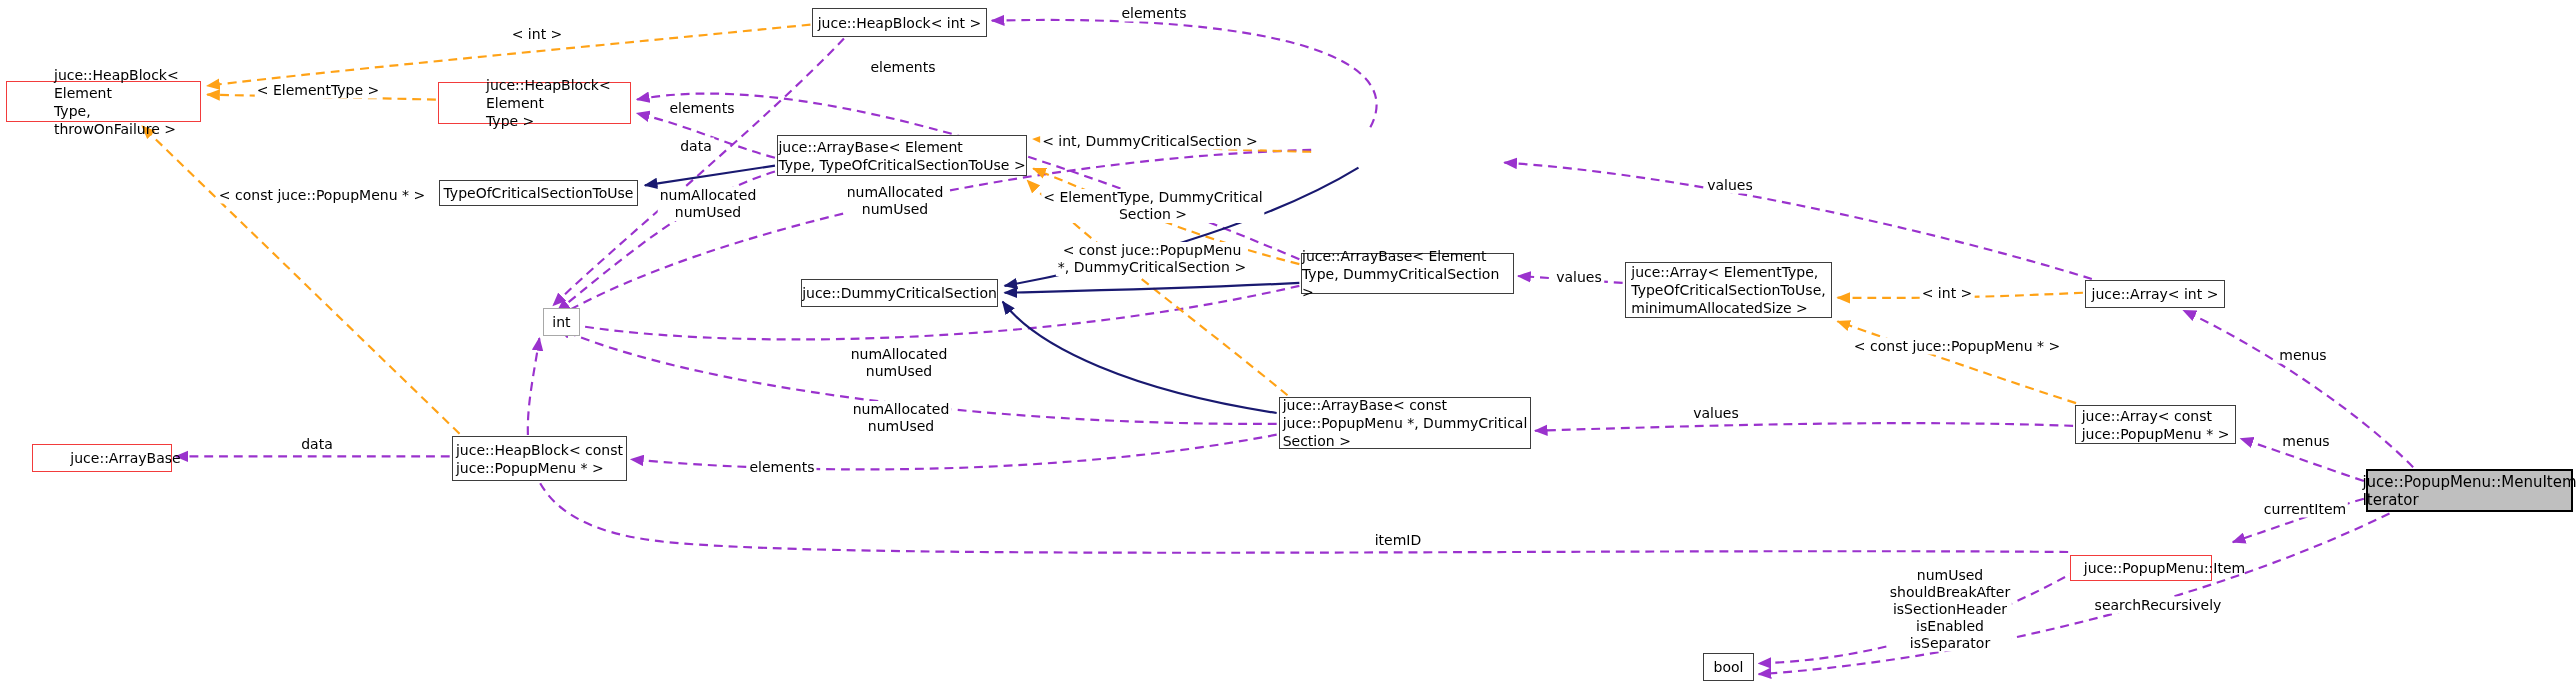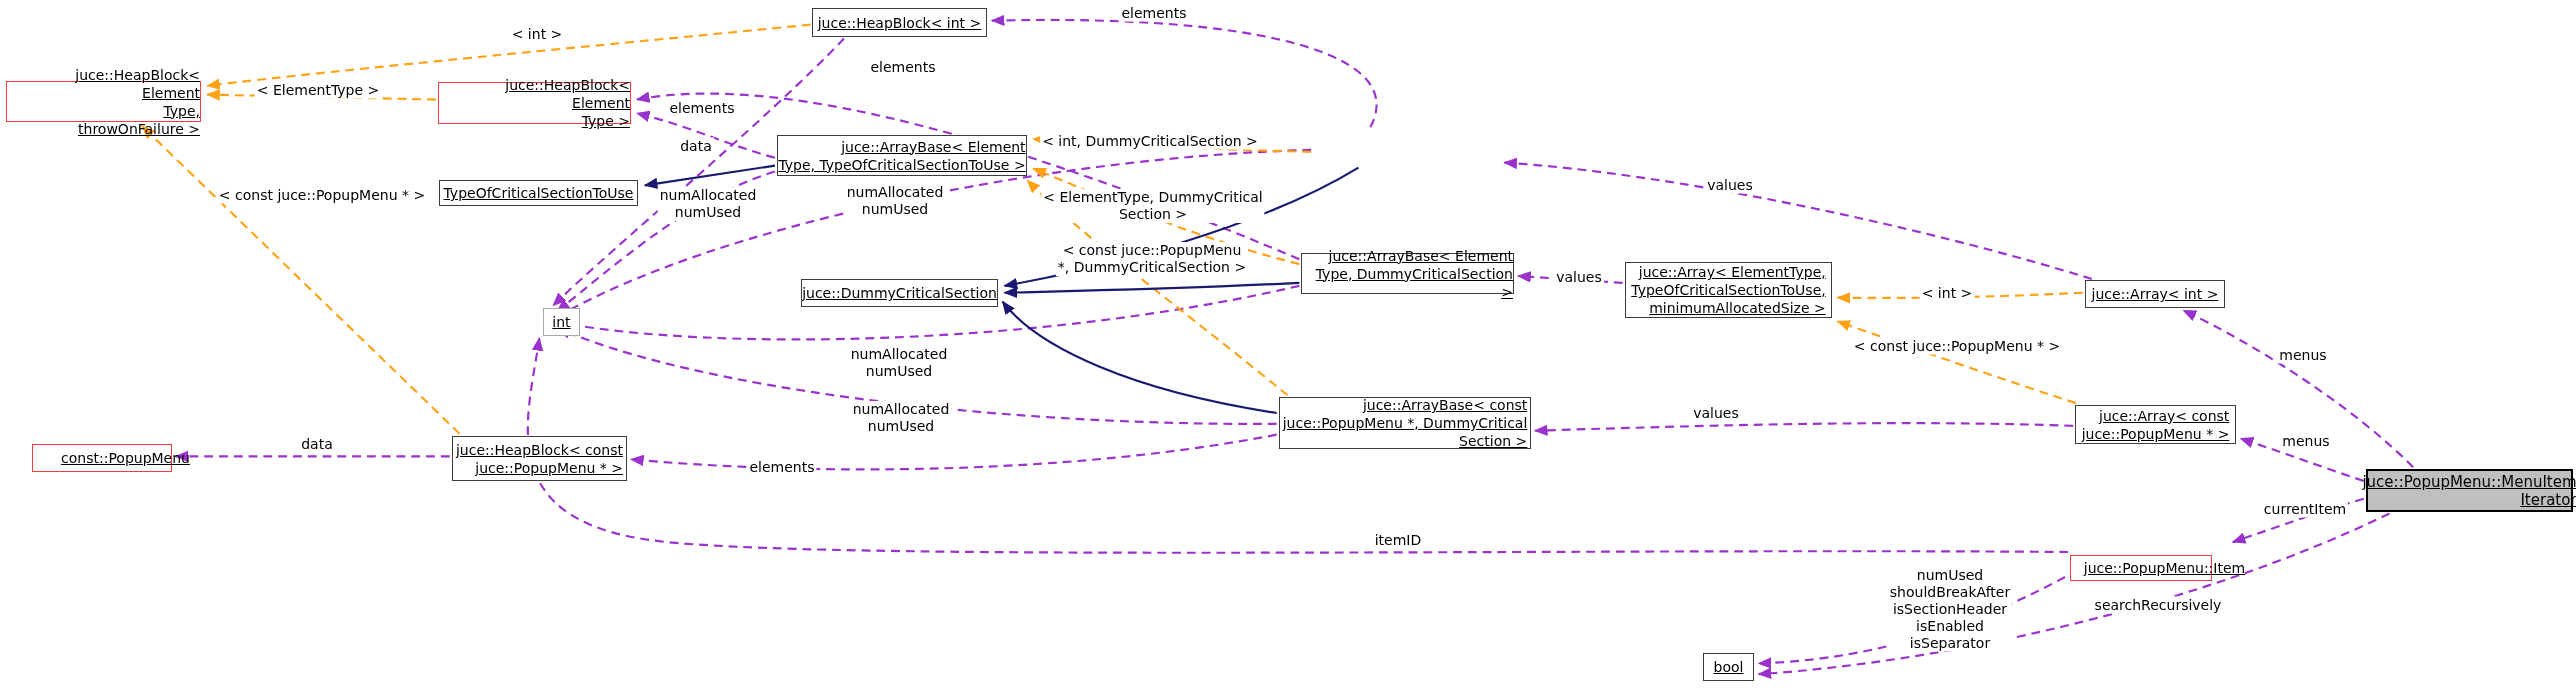--- a/index.html
+++ b/index.html
@@ -4,22 +4,22 @@
 <style>
   html,body{margin:0;padding:0;background:#ffffff;}
   body{font-family:"DejaVu Sans","Liberation Sans",sans-serif;}
   #canvas{position:relative;width:2576px;height:688px;background:#ffffff;overflow:hidden;}
   #edges{position:absolute;left:0;top:0;z-index:1;}
   .edge{fill:none;stroke-width:2.2px;}
   .edge.usage{stroke:#9a32cd;stroke-dasharray:9 6;}
   .edge.template{stroke:#ffa216;stroke-dasharray:9 6;}
   .edge.inherit{stroke:#191970;}
   .node{position:absolute;z-index:3;background:#ffffff;border:1.6px solid #3d3d3d;
-        display:flex;align-items:center;justify-content:center;text-align:right;
-        font-size:14px;line-height:18px;color:#000;white-space:pre-line;box-sizing:border-box;text-decoration:underline;}
+        display:flex;align-items:center;justify-content:center;text-align:left;
+        font-size:14px;line-height:18px;color:#000;white-space:pre-line;box-sizing:border-box;}
   .node.red{border:1.8px solid #f23b3b;padding-left:47px;}
   .node.light{border:1.4px solid #a8a8a8;margin-left:25px;}
   .node.current{background:#bfbfbf;border:2.6px solid #000000;font-size:15px;}
   .edge-label{position:absolute;z-index:2;transform:translate(-50%,-50%);
         font-size:14px;line-height:17px;color:#000;text-align:center;
         white-space:pre-line;background:#ffffff;padding:0 2px;}
 </style>
 </head>
 <body>
 
@@ -125,21 +125,21 @@
 Type, DummyCriticalSection &gt;</div>
   <div class="node" style="left:1625px;top:262px;width:207px;height:56px">juce::Array&lt; ElementType,
 TypeOfCriticalSectionToUse,
 minimumAllocatedSize &gt;</div>
   <div class="node" style="left:2085px;top:280px;width:140px;height:28px">juce::Array&lt; int &gt;</div>
   <div class="node" style="left:1279px;top:397px;width:252px;height:52px">juce::ArrayBase&lt; const
 juce::PopupMenu *, DummyCritical
 Section &gt;</div>
   <div class="node" style="left:2075px;top:405px;width:161px;height:39px">juce::Array&lt; const
 juce::PopupMenu * &gt;</div>
-  <div class="node red" style="left:32px;top:444px;width:140px;height:28px">const::PopupMenu</div>
+  <div class="node red" style="left:32px;top:444px;width:140px;height:28px">juce::ArrayBase</div>
   <div class="node" style="left:452px;top:436px;width:175px;height:45px">juce::HeapBlock&lt; const
 juce::PopupMenu * &gt;</div>
   <div class="node current" style="left:2366px;top:469px;width:207px;height:43px">juce::PopupMenu::MenuItem
 Iterator</div>
   <div class="node red" style="left:2070px;top:555px;width:142px;height:26px">juce::PopupMenu::Item</div>
   <div class="node" style="left:1703px;top:653px;width:51px;height:28px">bool</div>
 
 </div>
 
 

